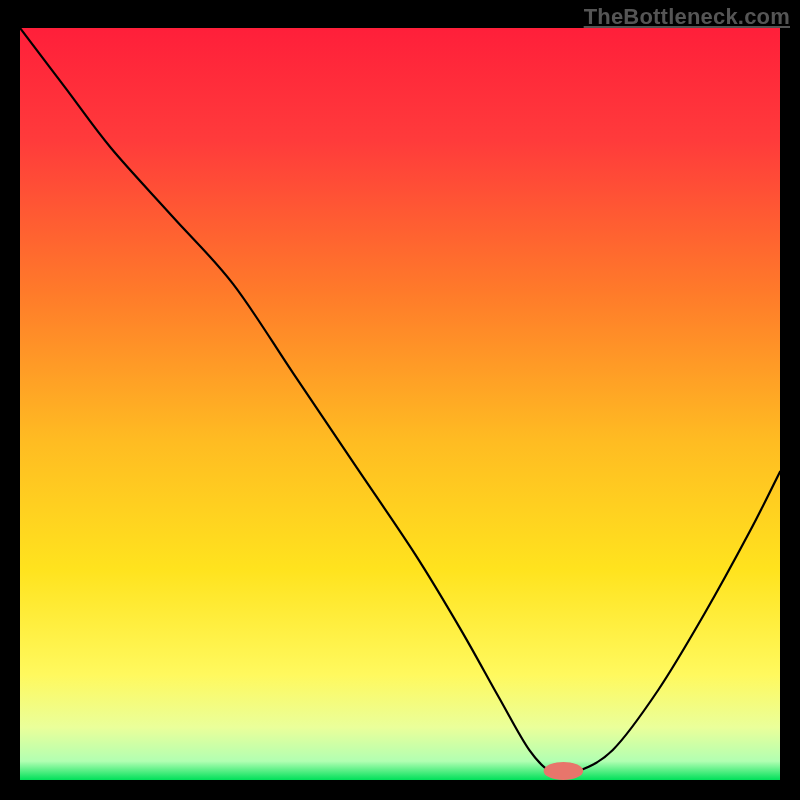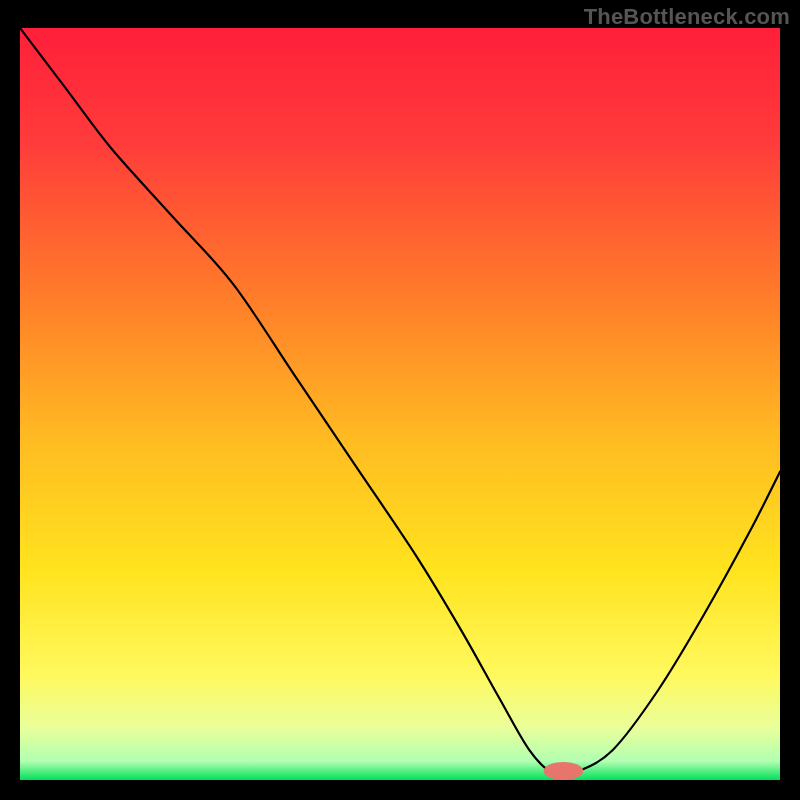--- a/index.html
+++ b/index.html
@@ -19,20 +19,21 @@
   }
   .watermark {
     position: absolute;
     top: 4px;
     right: 10px;
     color: #555;
     font-size: 22px;
     font-weight: 600;
     letter-spacing: 0.2px;
     z-index: 5;
+    text-decoration: underline;
   }
   .plot-outer {
     position: absolute;
     left: 20px;
     top: 28px;
     width: 760px;
     height: 752px;
     background: #000;
   }
   .plot-inner {

